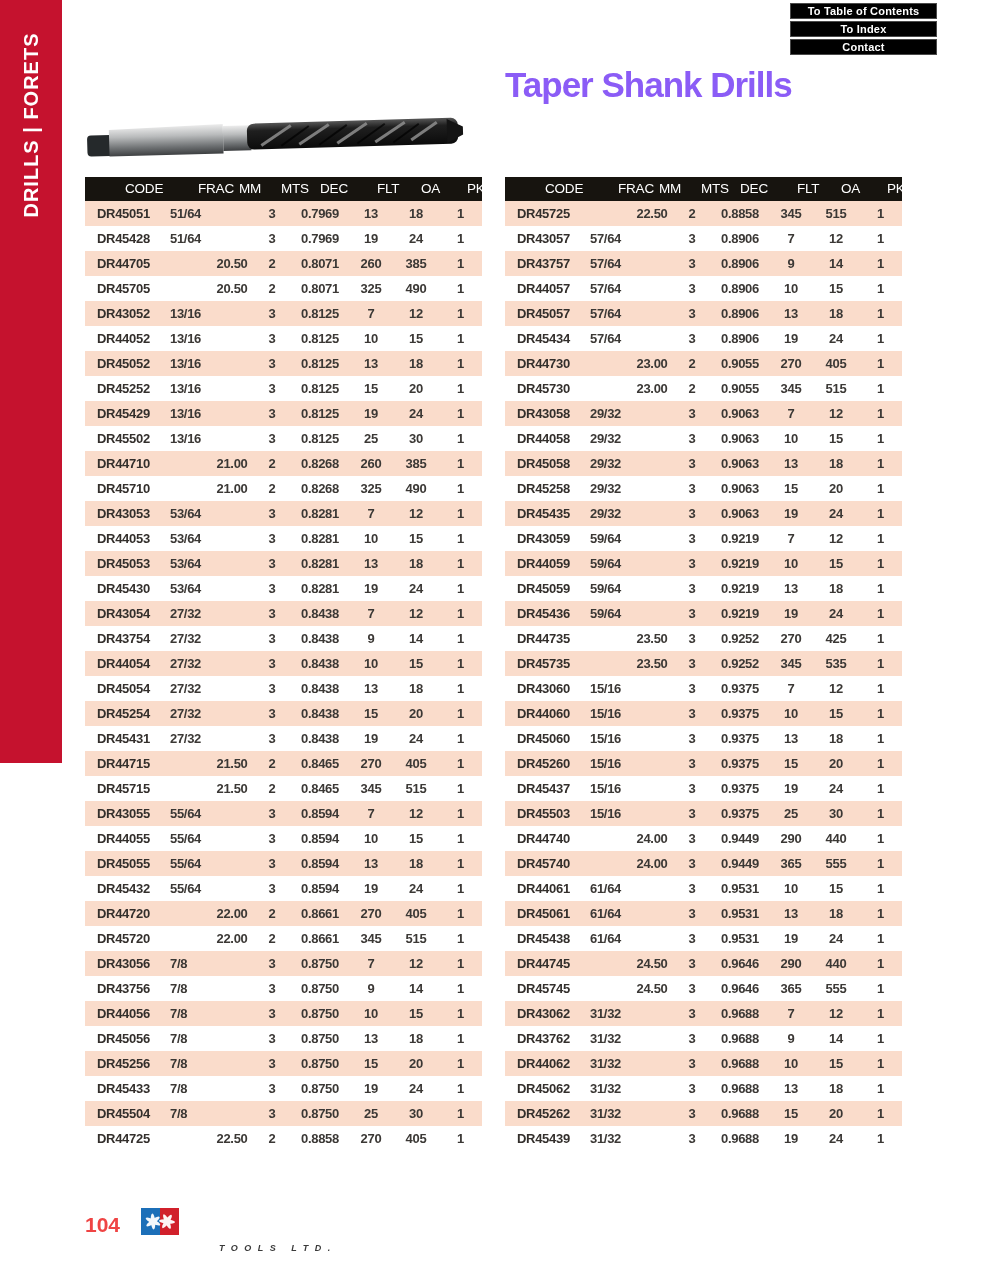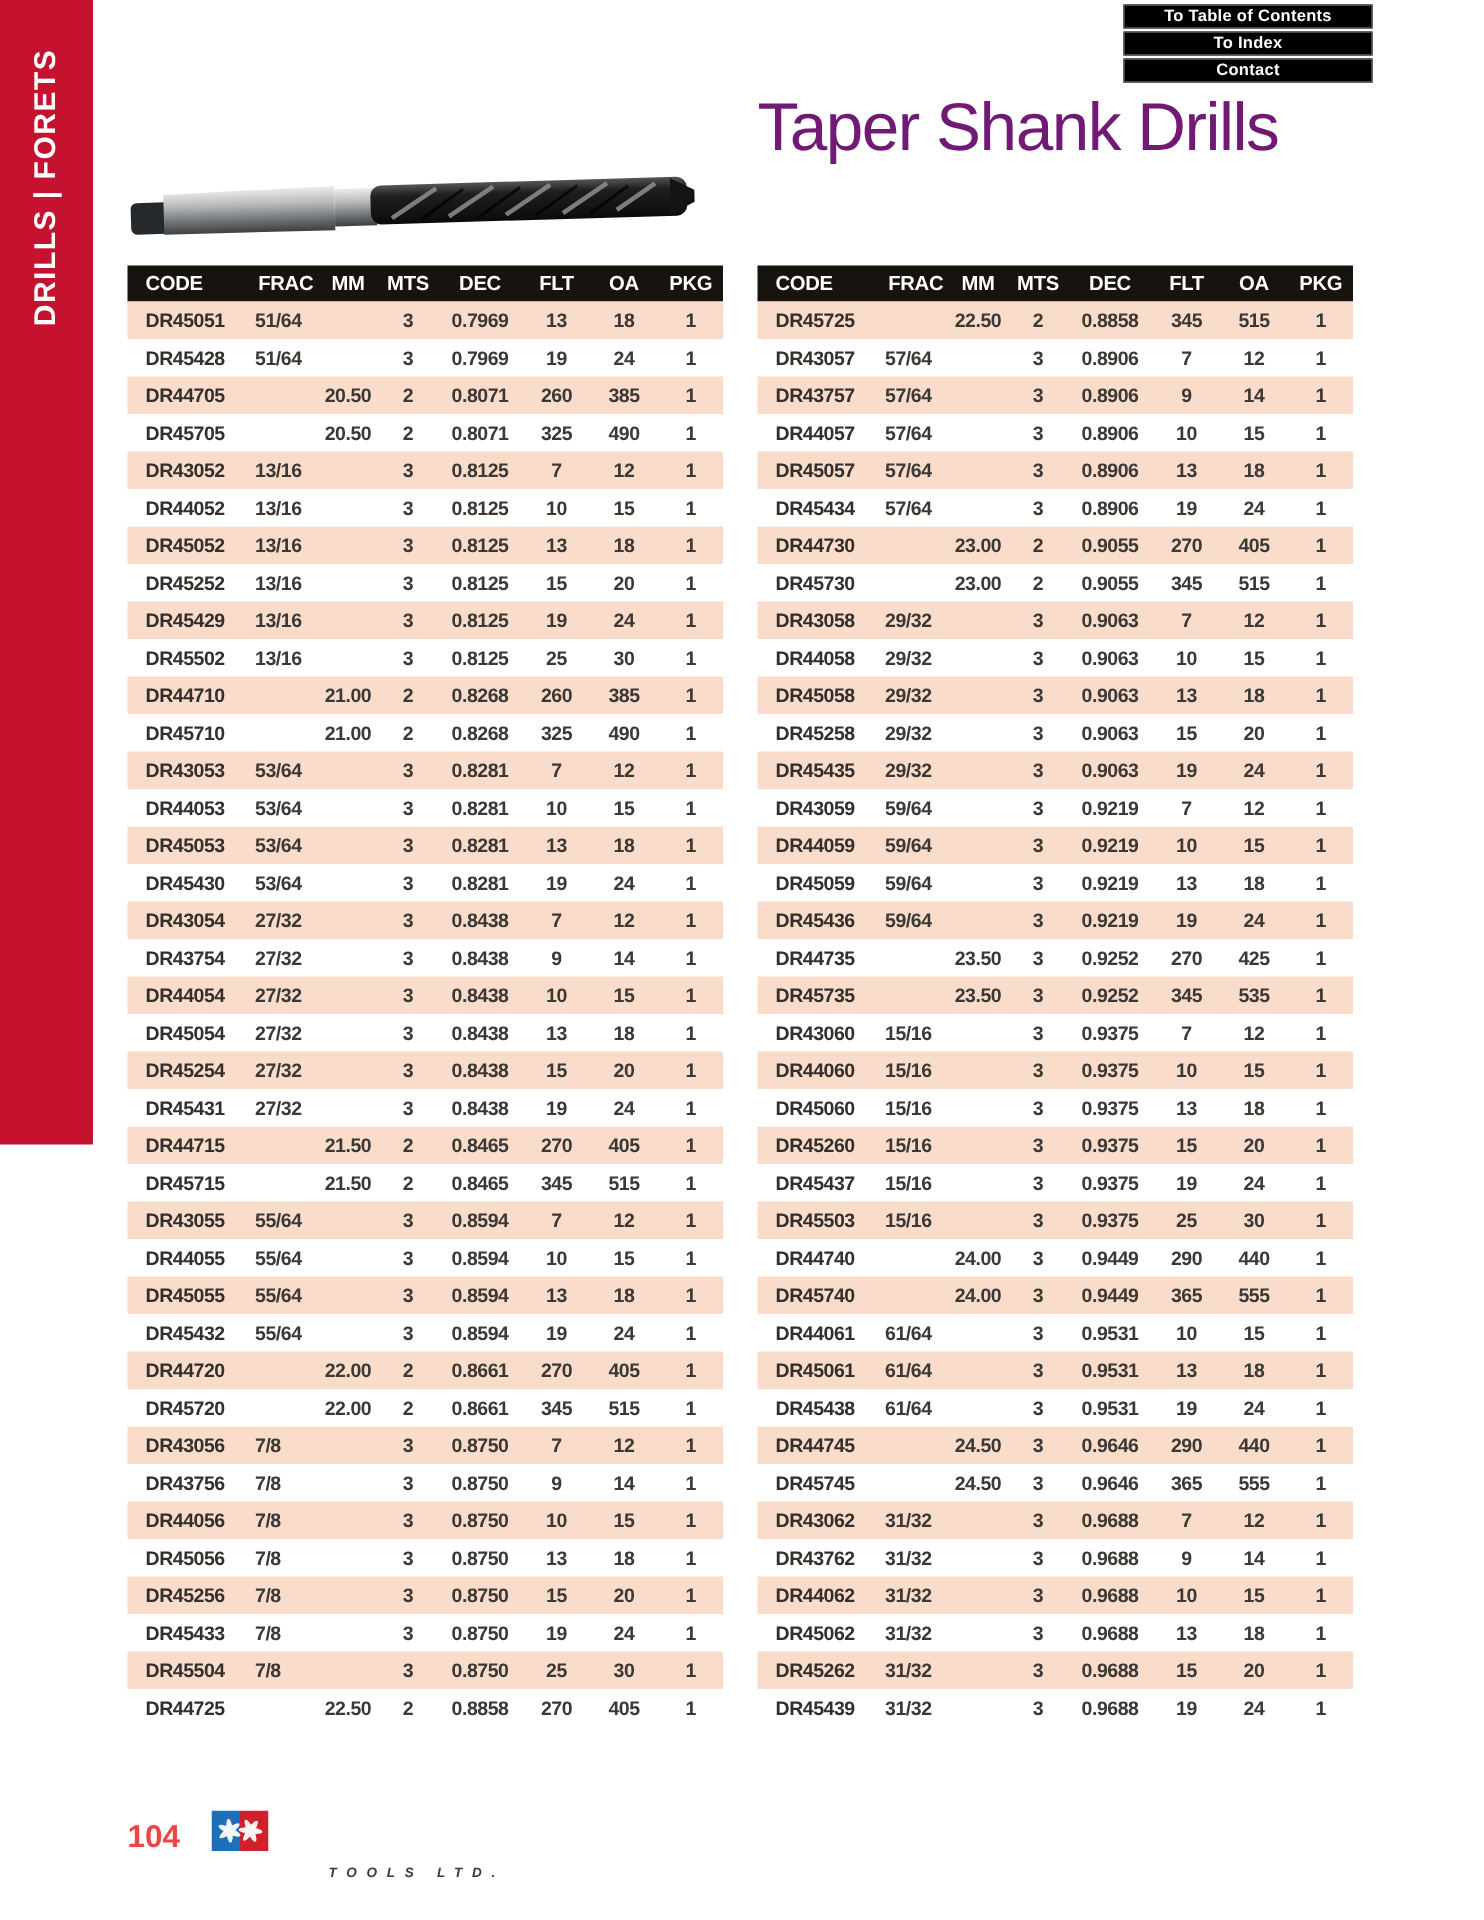--- a/index.html
+++ b/index.html
@@ -5,39 +5,39 @@
   html,body{margin:0;padding:0;background:#ffffff;}
   #page{position:relative;width:989px;height:1280px;background:#ffffff;overflow:hidden;
         font-family:"Liberation Sans", sans-serif;}
 
   
   .side-tab{position:absolute;left:0;top:0;width:62px;height:763px;background:#c5122e;}
   .side-tab-label{position:absolute;left:31px;top:125px;transform:translate(-50%,-50%) rotate(-90deg);
         white-space:nowrap;color:#ffffff;font-weight:bold;font-size:20px;letter-spacing:1px;}
 
   
-  .nav-stack{position:absolute;left:749px;top:3px;width:166px;}
+  .nav-stack{position:absolute;left:790px;top:3px;width:147px;}
   .nav-btn{box-sizing:border-box;height:16px;line-height:14px;margin-bottom:2px;background:#000000;
         border:1px solid #4a4a4a;color:#ffffff;font-size:11px;font-weight:bold;text-align:center;
         letter-spacing:0.2px;cursor:pointer;}
 
   
-  .title-block{position:absolute;left:505px;top:66px;color:#701a75;font-weight:normal;
-        font-size:45px;line-height:38px;letter-spacing:-1px;}
+  .title-block{position:absolute;left:505px;top:66px;color:#8b5cf6;font-weight:bold;
+        font-size:35px;line-height:38px;letter-spacing:-1px;}
 
   
   .drill-art{position:absolute;left:85px;top:104px;width:380px;height:54px;}
 
   
   .ctable{position:absolute;width:397px;top:177px;}
   .ctable.left{left:85px;}
   .ctable.right{left:505px;}
   .thead{display:grid;grid-template-columns:78px 48px 42px 38px 58px 44px 46px 43px;
         background:#17140f;height:24px;line-height:24px;}
-  .thead span{color:#ffffff;font-size:13.5px;font-weight:bold;text-align:center;letter-spacing:-0.2px;}
+  .thead span{color:#ffffff;font-size:13.5px;font-weight:normal;text-align:center;letter-spacing:-0.2px;margin-left:28px;}
   .thead span:nth-child(1){text-align:left;padding-left:12px;}
   .thead span:nth-child(2){text-align:center;padding-left:7px;}
   .tbody{}
   .trow{display:grid;grid-template-columns:78px 48px 42px 38px 58px 44px 46px 43px;
         height:25px;line-height:25px;background:#ffffff;}
   .trow:nth-child(odd){background:#fadccb;}
   .tcell{font-size:13px;font-weight:bold;color:#3b3835;text-align:center;letter-spacing:-0.3px;}
   .tcell:nth-child(1){text-align:left;padding-left:12px;color:#332f2c;}
   .tcell:nth-child(2){text-align:left;padding-left:7px;}
 

